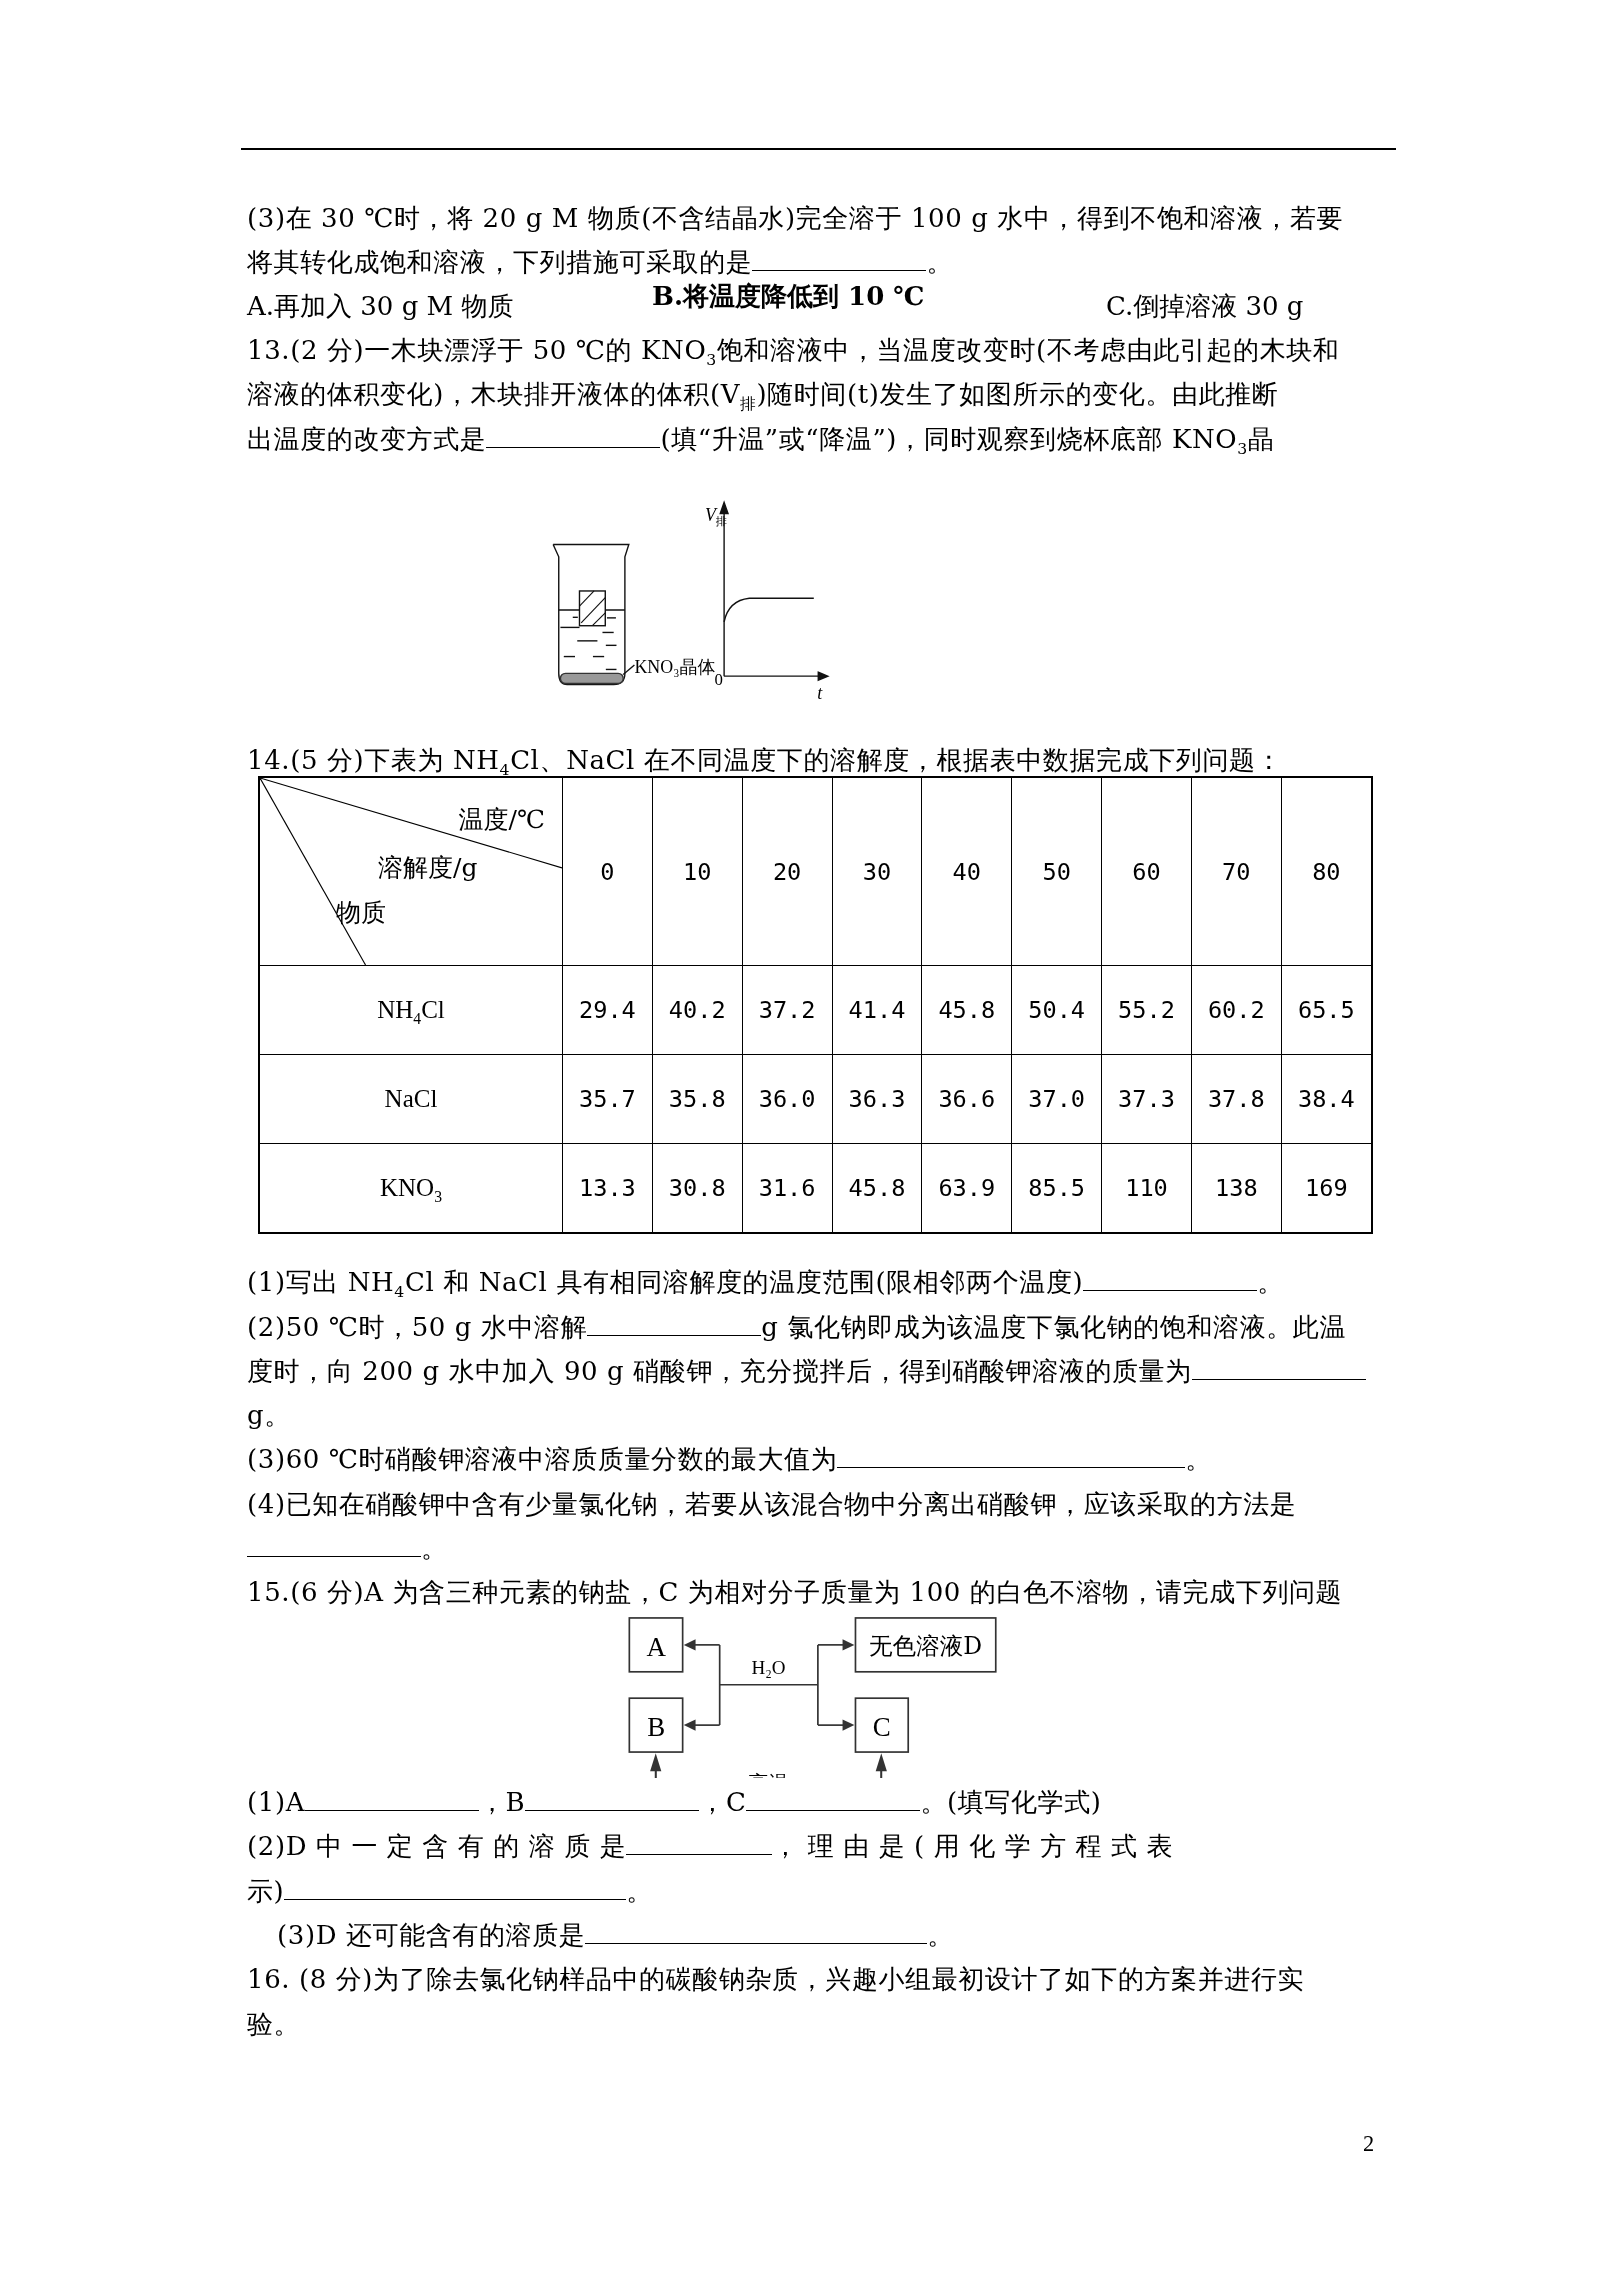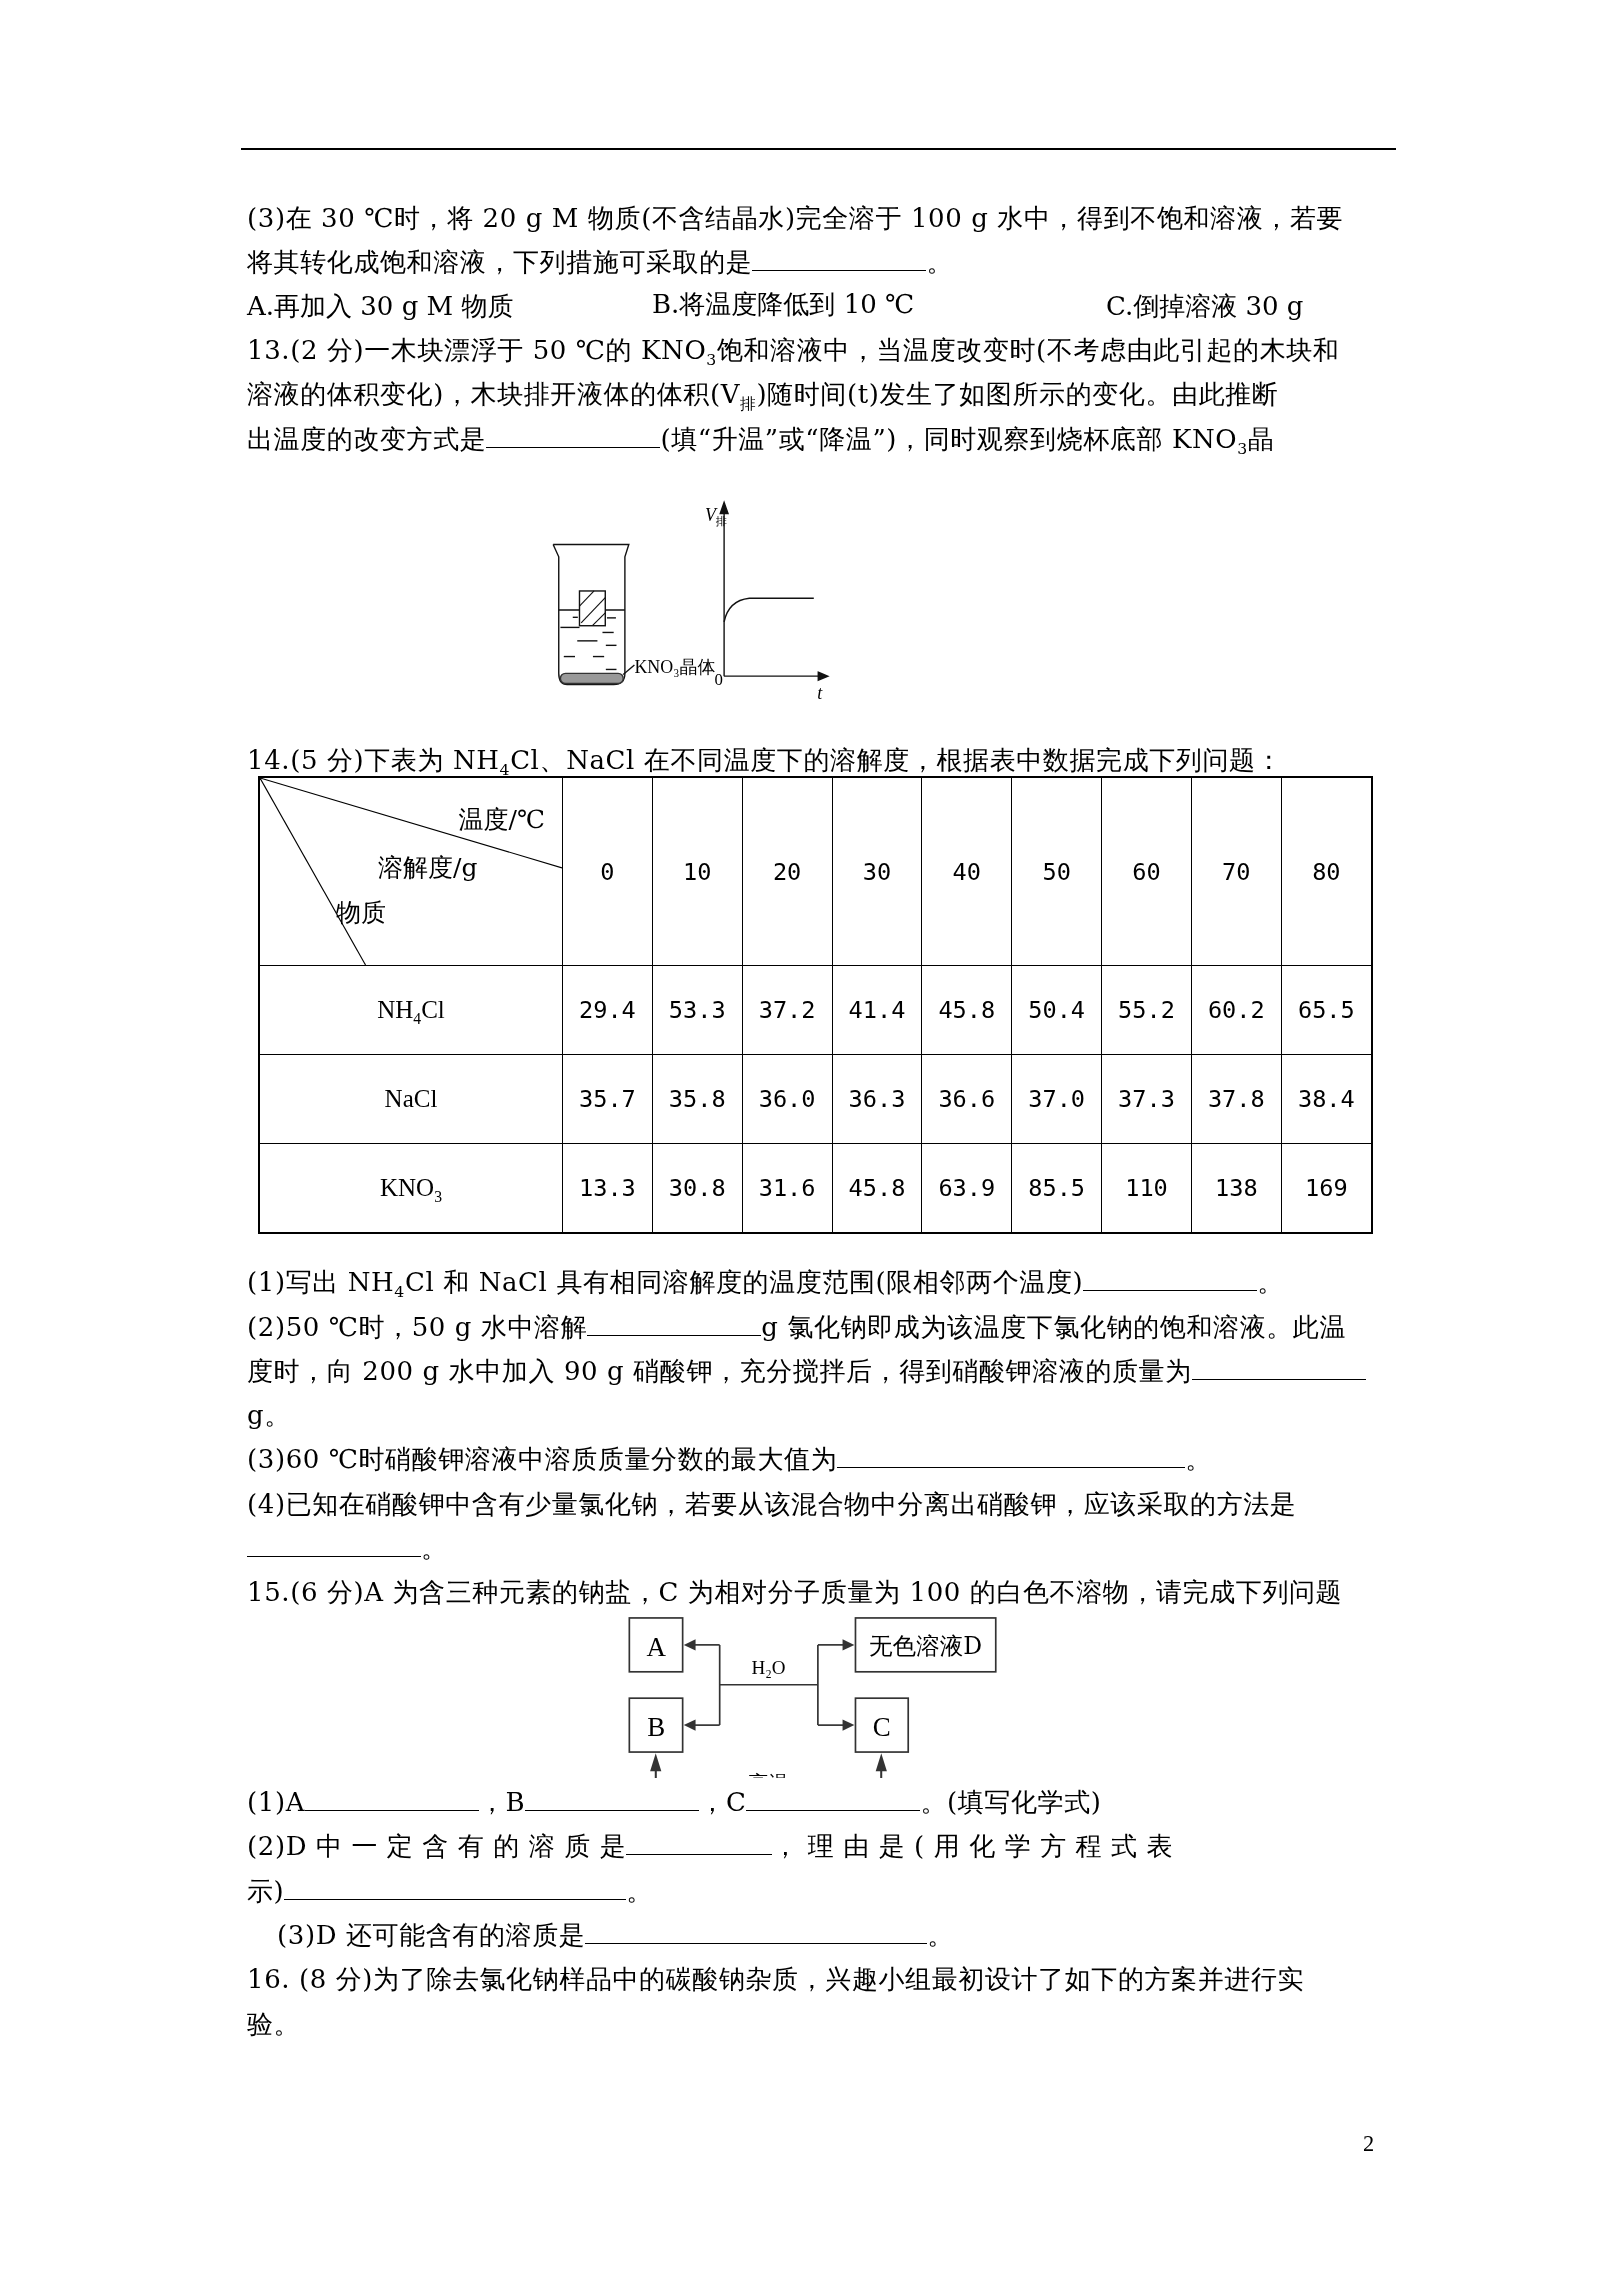--- a/index.html
+++ b/index.html
@@ -41,21 +41,21 @@
 <body>
 
 <div class="page">
   <div class="header-rule"></div>
 
   <div class="line" style="top:201px;">(3)在 30 ℃时，将 20 g M 物质(不含结晶水)完全溶于 100 g 水中，得到不饱和溶液，若要</div>
   <div class="line" style="top:245px;">
     <span>将其转化成饱和溶液，下列措施可采取的是</span><span class="blank b-s"></span><span>。</span>
   </div>
   <div class="opt" style="left:247px; top:289px;">A.再加入 30 g M 物质</div>
-  <div class="opt" style="left:652px; top:287px;">B.将温度降低到 10 ℃</div>
+  <div class="opt" style="left:652px; top:279px;font-weight:bold;">B.将温度降低到 10 ℃</div>
   <div class="opt" style="left:1106px; top:289px;">C.倒掉溶液 30 g</div>
 
   <div class="line" style="top:333px;">
     <span>13.(2 分)一木块漂浮于 50 ℃的 KNO</span><sub>3</sub><span>饱和溶液中，当温度改变时(不考虑由此引起的木块和</span>
   </div>
   <div class="line" style="top:377px;">
     <span>溶液的体积变化)，木块排开液体的体积(V</span><sub>排</sub><span>)随时间(t)发生了如图所示的变化。由此推断</span>
   </div>
   <div class="line" style="top:422px;">
     <span>出温度的改变方式是</span><span class="blank b-s"></span><span>(填“升温”或“降温”)，同时观察到烧杯底部 KNO</span><sub>3</sub><span>晶</span>
@@ -124,21 +124,21 @@
       <td>30</td>
       <td>40</td>
       <td>50</td>
       <td>60</td>
       <td>70</td>
       <td>80</td>
     </tr>
     <tr class="row">
       <td class="lbl"><span>NH</span><sub>4</sub><span>Cl</span></td>
       <td>29.4</td>
-      <td>53.3</td>
+      <td>40.2</td>
       <td>37.2</td>
       <td>41.4</td>
       <td>45.8</td>
       <td>50.4</td>
       <td>55.2</td>
       <td>60.2</td>
       <td>65.5</td>
     </tr>
     <tr class="row">
       <td class="lbl"><span>NaCl</span></td>

